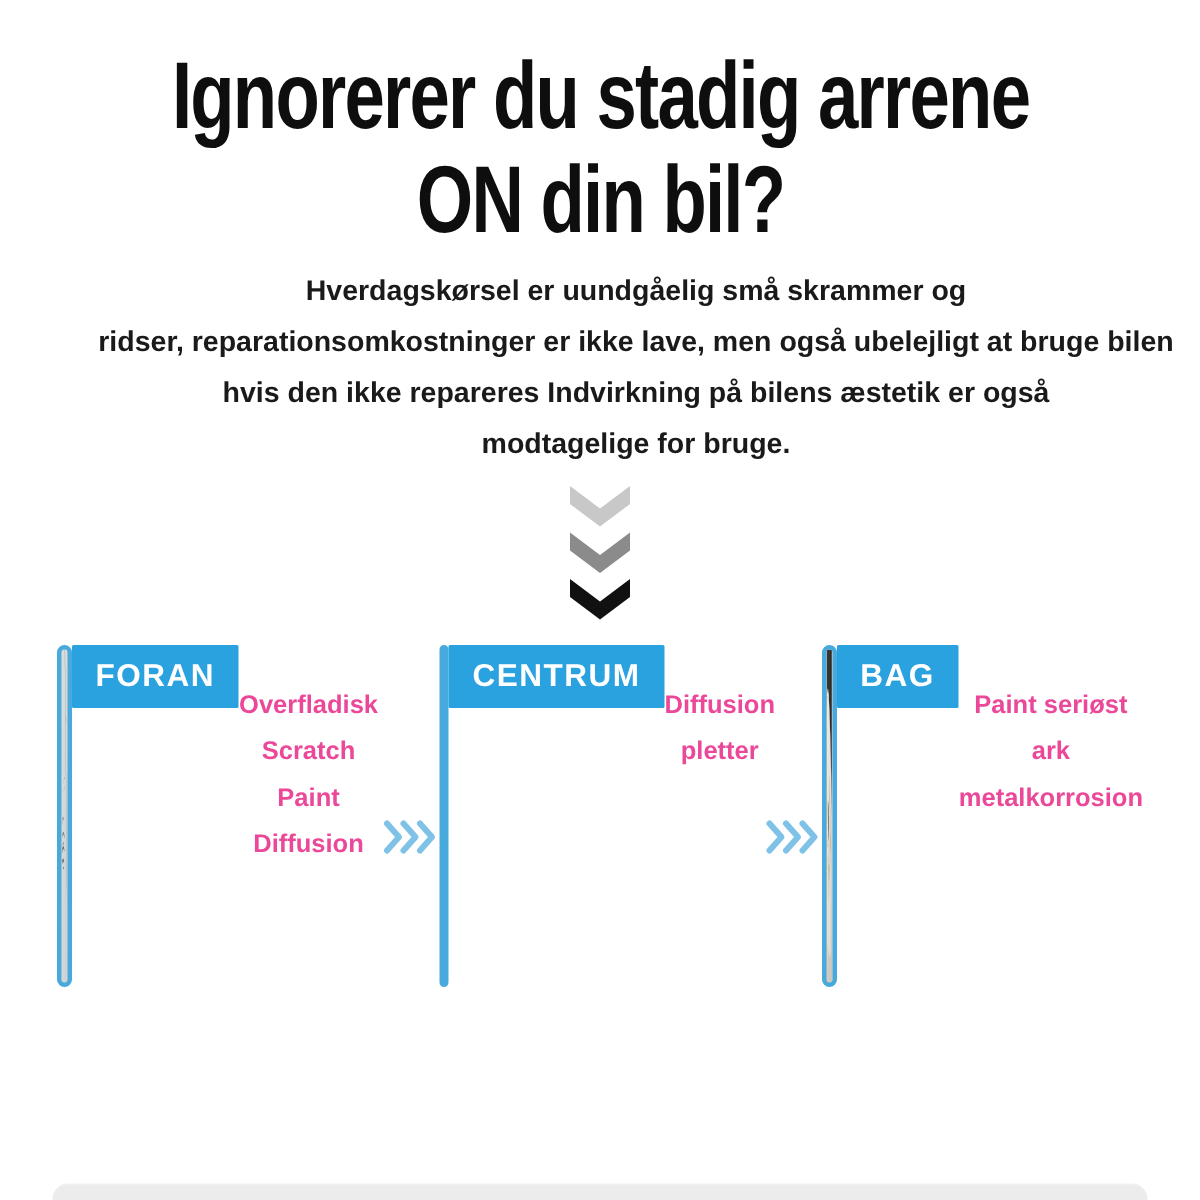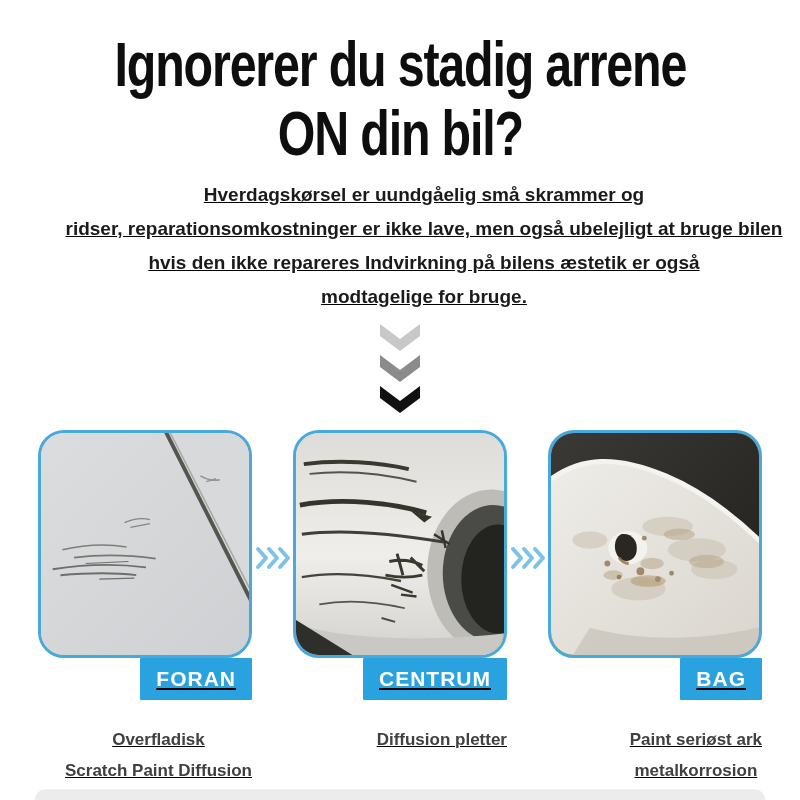--- a/index.html
+++ b/index.html
@@ -1,21 +1,21 @@
 <!DOCTYPE html>
 <html style="--label-blue: #2ba2e0; --border-blue: #48a9dd; --arrow-blue: #7fc2e8; --chevron-light: #c8c8c8; --chevron-mid: #8b8b8b; --chevron-dark: #111111; --title-black: #0e0e0e;"><head>
 <meta charset="utf-8">
 <style>
   html,body{margin:0;padding:0;}
   body{
     width:800px;height:800px;background:#ffffff;overflow:hidden;
     font-family:"Liberation Sans", sans-serif;
     -webkit-font-smoothing:antialiased;
   }
-  .page{position:relative;width:800px;height:800px;background:#fff;text-decoration:underline;}
+  .page{position:relative;width:800px;height:800px;background:#fff;}
 
   
   .headline{padding-top:30px;text-align:center;}
   .headline-inner{
     display:inline-block;
     font-weight:700;
     font-size:62px;
     line-height:68px;
     letter-spacing:-1.5px;
     color:#0e0e0e;
@@ -41,22 +41,22 @@
   
   .panels-row{
     display:flex;
     justify-content:center;
     align-items:flex-start;
     margin-top:14px;
   }
   .panel-col{
     width:214px;
     display:flex;
-    flex-direction:column;
-    align-items:flex-end;
+    flex-direction:row;
+    align-items:flex-start;
   }
   .photo-card{
     width:214px;height:228px;
     box-sizing:border-box;
     border:3px solid var(--border-blue,#48a9dd);
     border-radius:26px;
     overflow:hidden;
     background:#d6d7d9;
   }
   .photo-card svg{display:block;width:100%;height:100%;}
@@ -71,21 +71,21 @@
     line-height:42px;
     padding:0 16px;
     border-radius:1px;
   }
   .panel-caption{
     margin-top:24px;
     text-align:center;
     font-size:17px;
     line-height:31px;
     font-weight:600;
-    color:#404040;
+    color:#ec4899;
   }
   .gap-arrow{
     width:41px;
     display:flex;
     justify-content:center;
     margin-top:116px;
     flex:none;
   }
 
   

